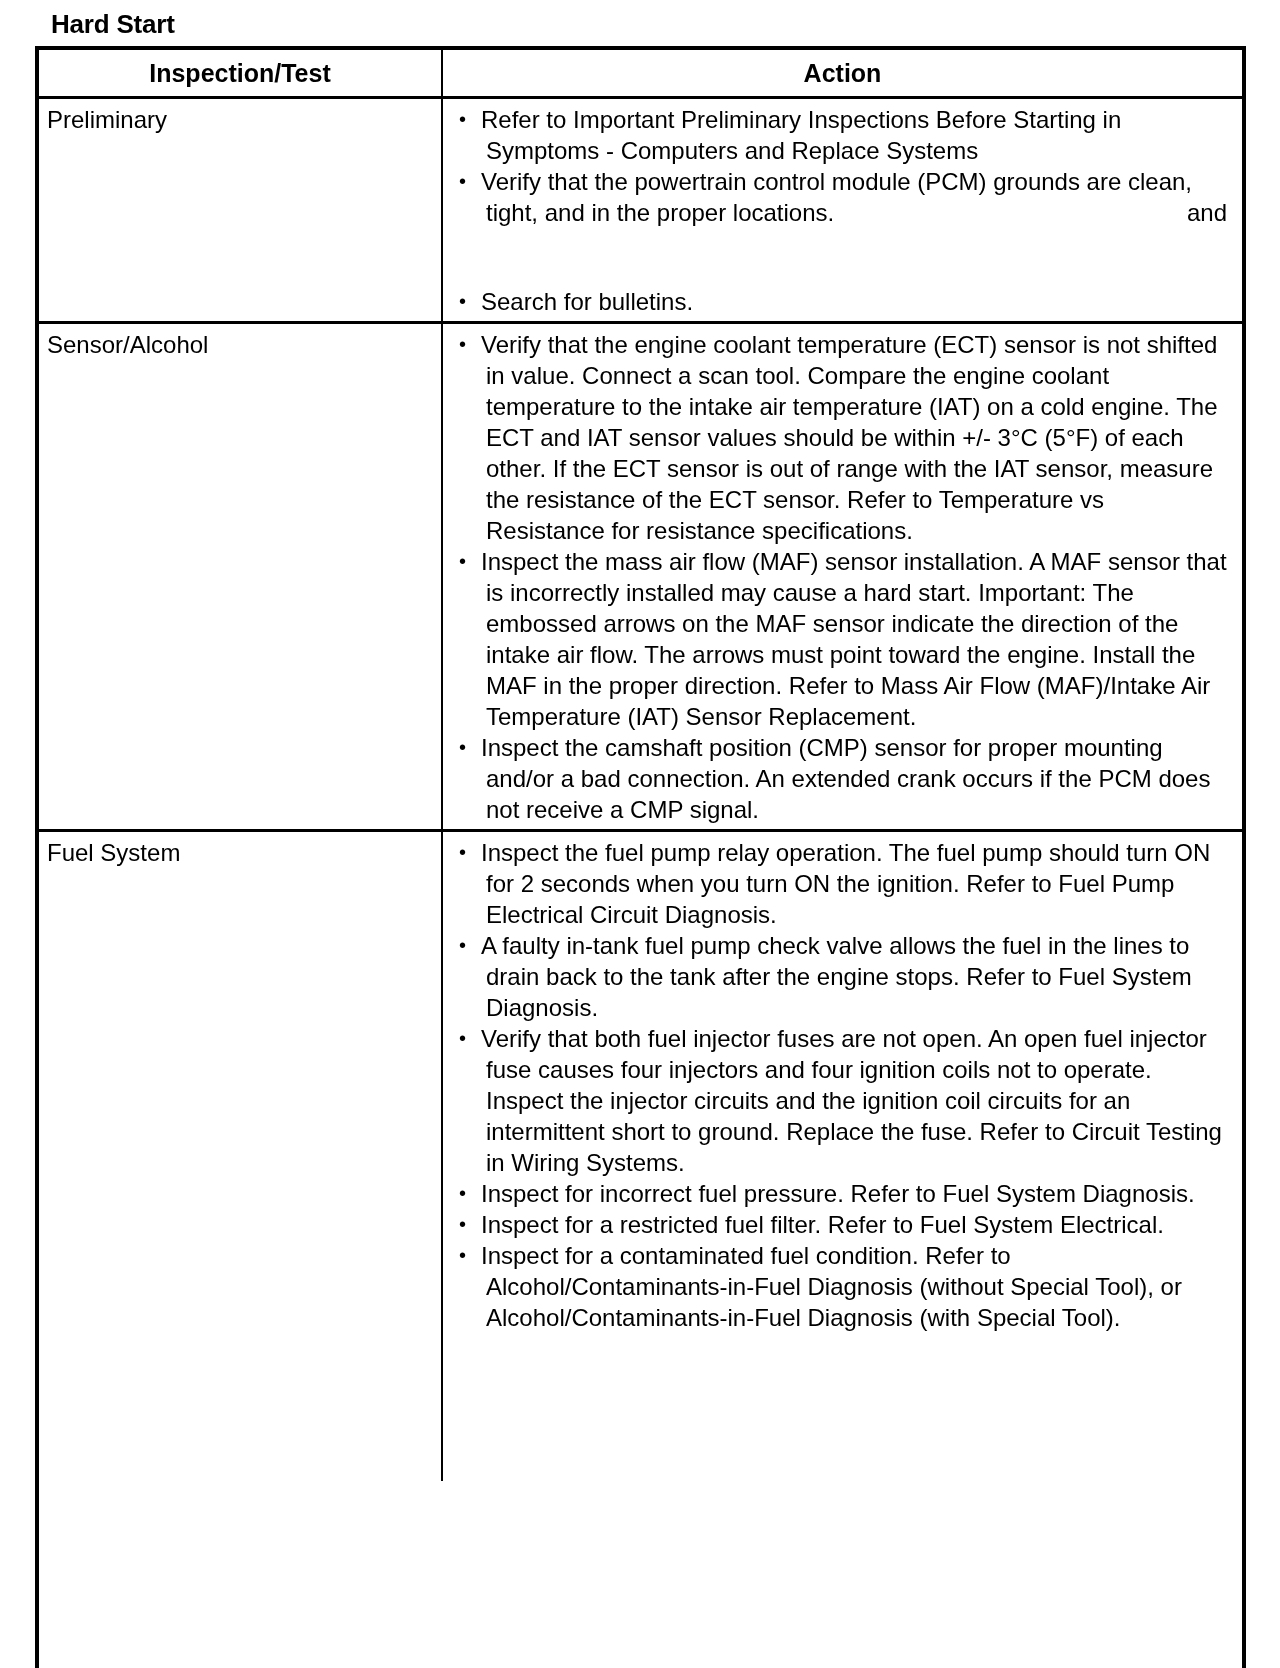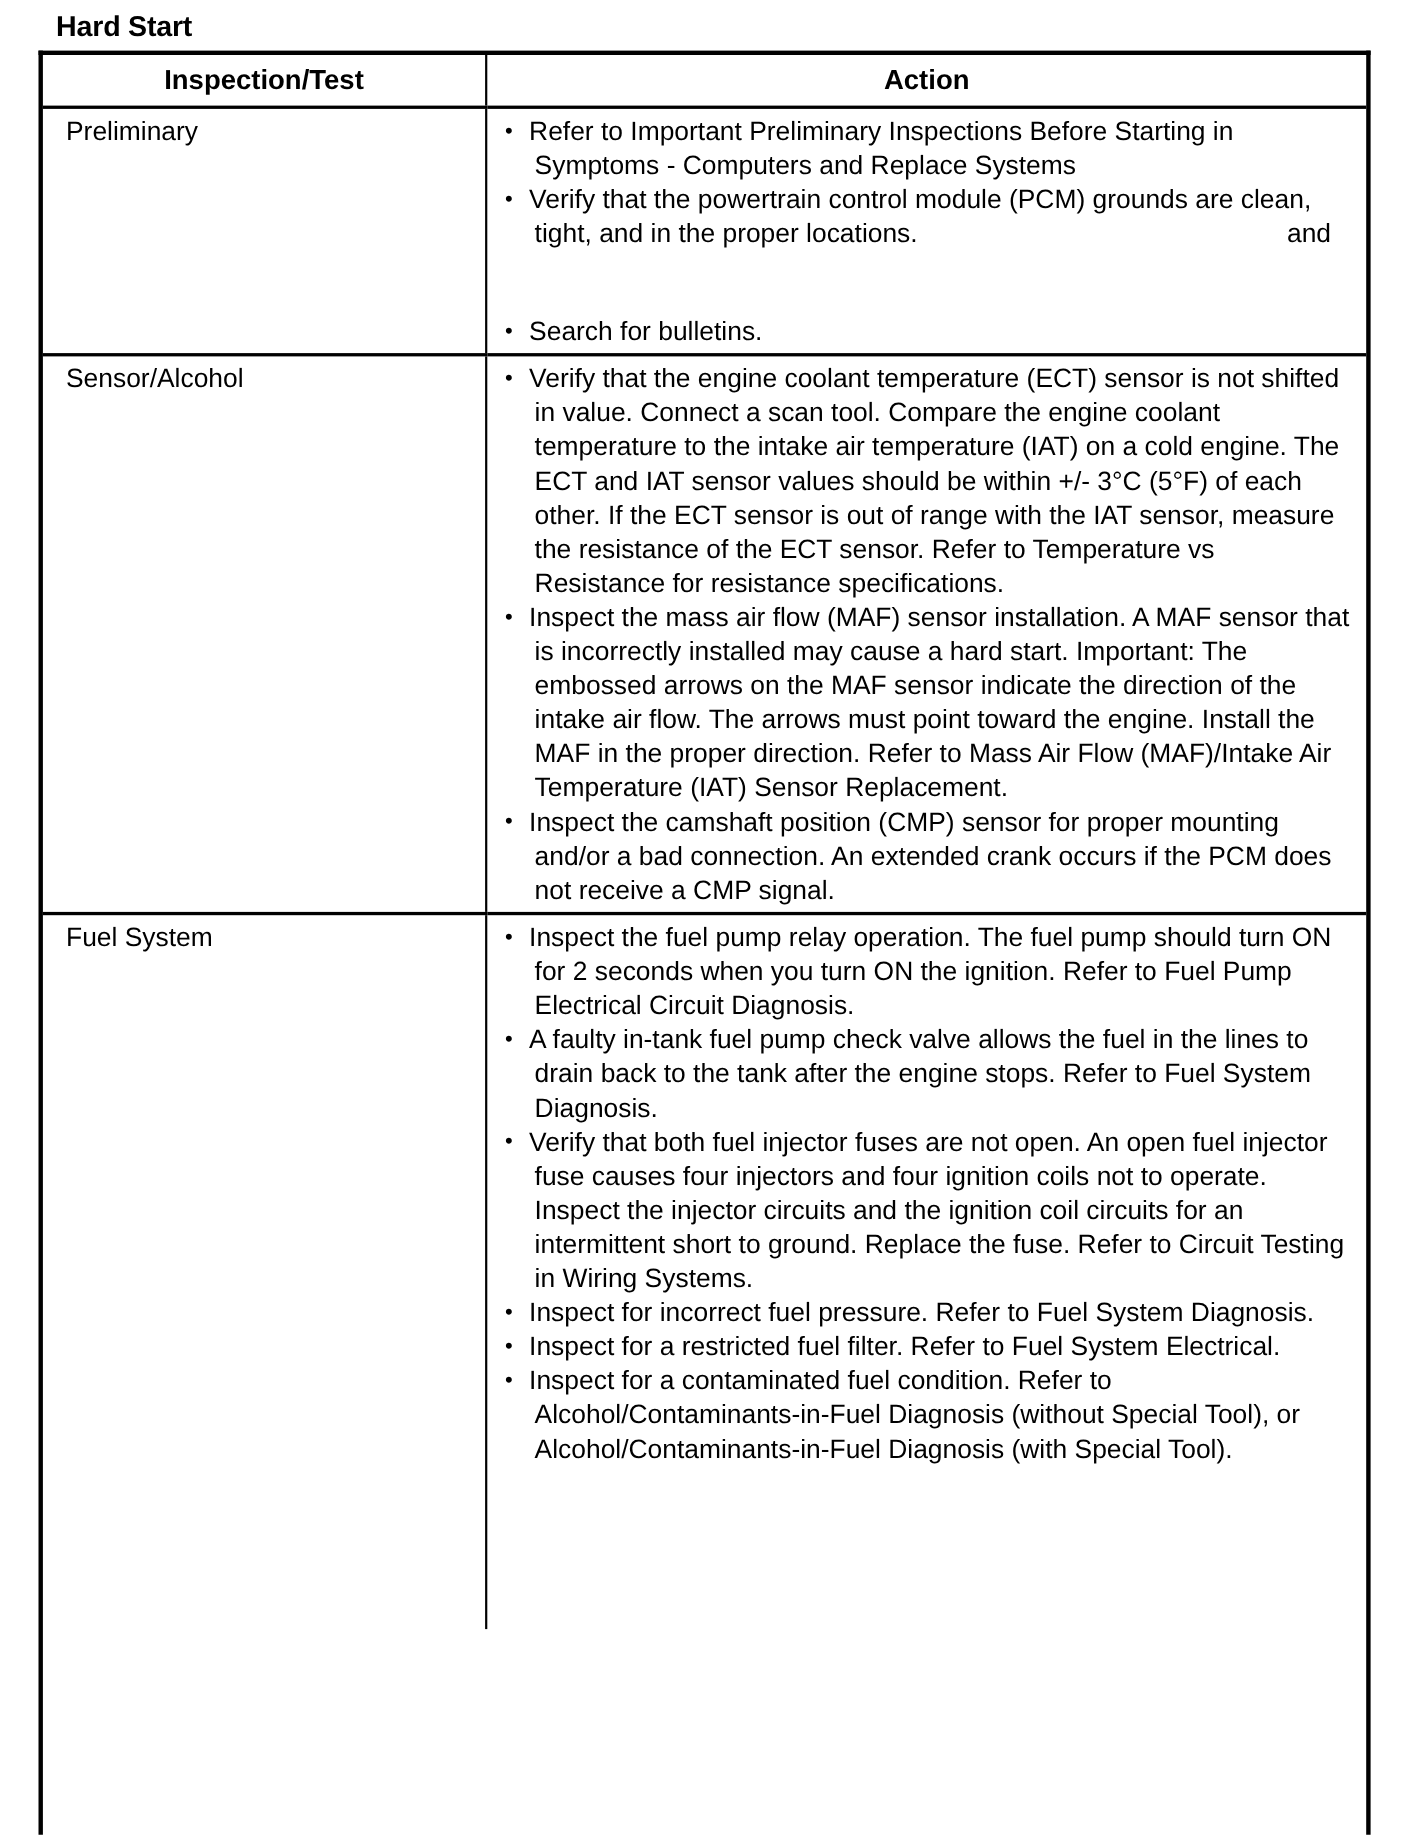--- a/index.html
+++ b/index.html
@@ -63,21 +63,21 @@
     table.diag td.def {
       border-bottom: 3px solid #000;
       padding: 5px 12px 4px 12px;
       line-height: 31px;
     }
     .def-label {
       font-weight: bold;
     }
     table.diag td.cat {
       border-right: 2px solid #000;
-      padding-left: 21px;
+      padding-left: 8px;
       padding-top: 5px;
     }
     table.diag tr.row-sep td {
       border-bottom: 3px solid #000;
     }
     table.diag td.actions {
       padding-left: 12px;
       padding-right: 14px;
       padding-top: 5px;
     }
@@ -99,21 +99,21 @@
       font-size: 20px;
     }
     ul.bullets li .txt {
       display: inline;
     }
     .gap-prelim {
       height: 58px;
     }
     .and-word {
       float: right;
-      margin-right: 18px;
+      margin-right: 1px;
       text-align: center;
     }
   </style>
 </head>
 <body>
 
 <div class="page-title">Hard Start</div>
 
 <div class="table-wrap">
   <table class="diag">

